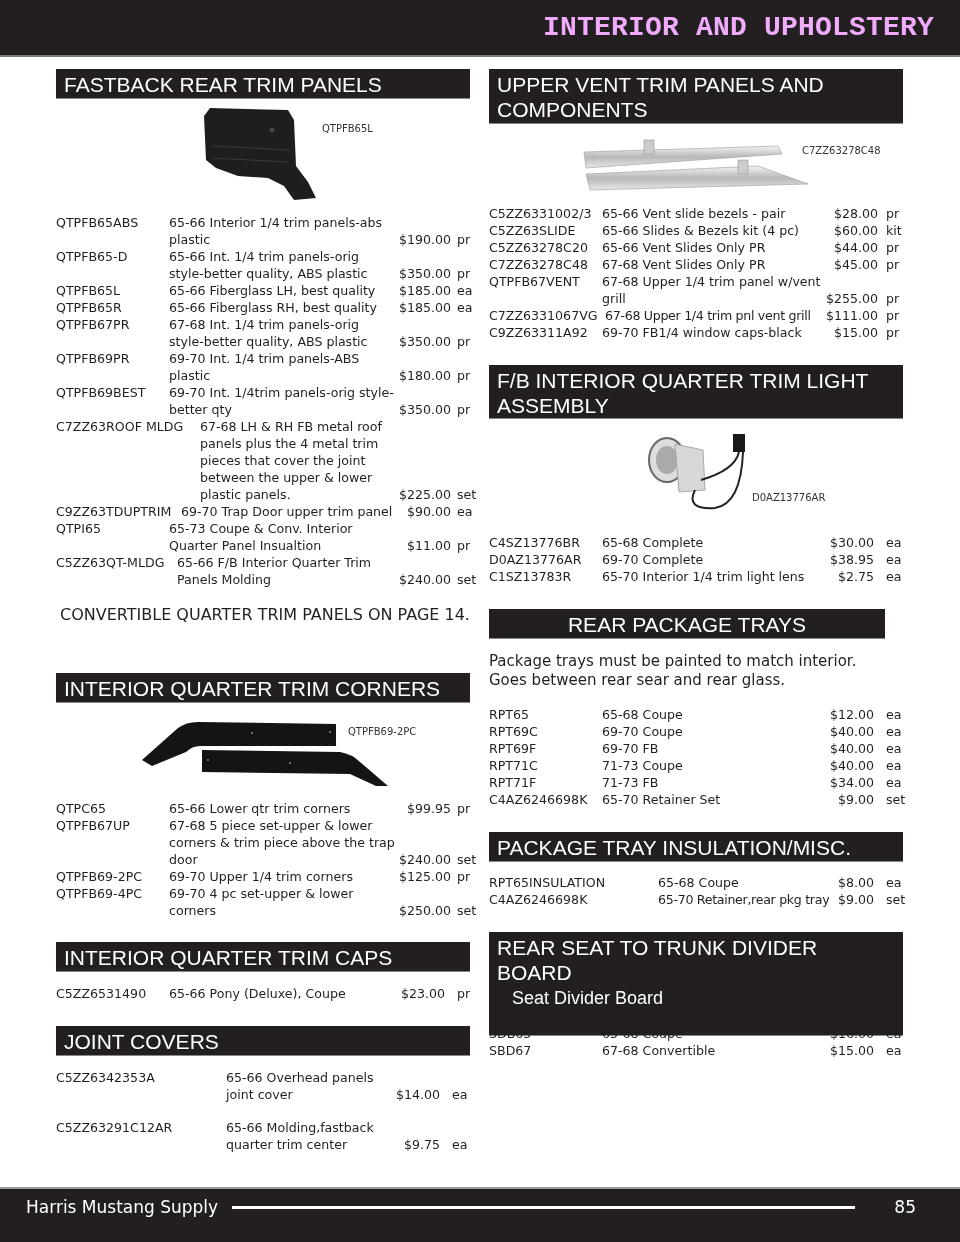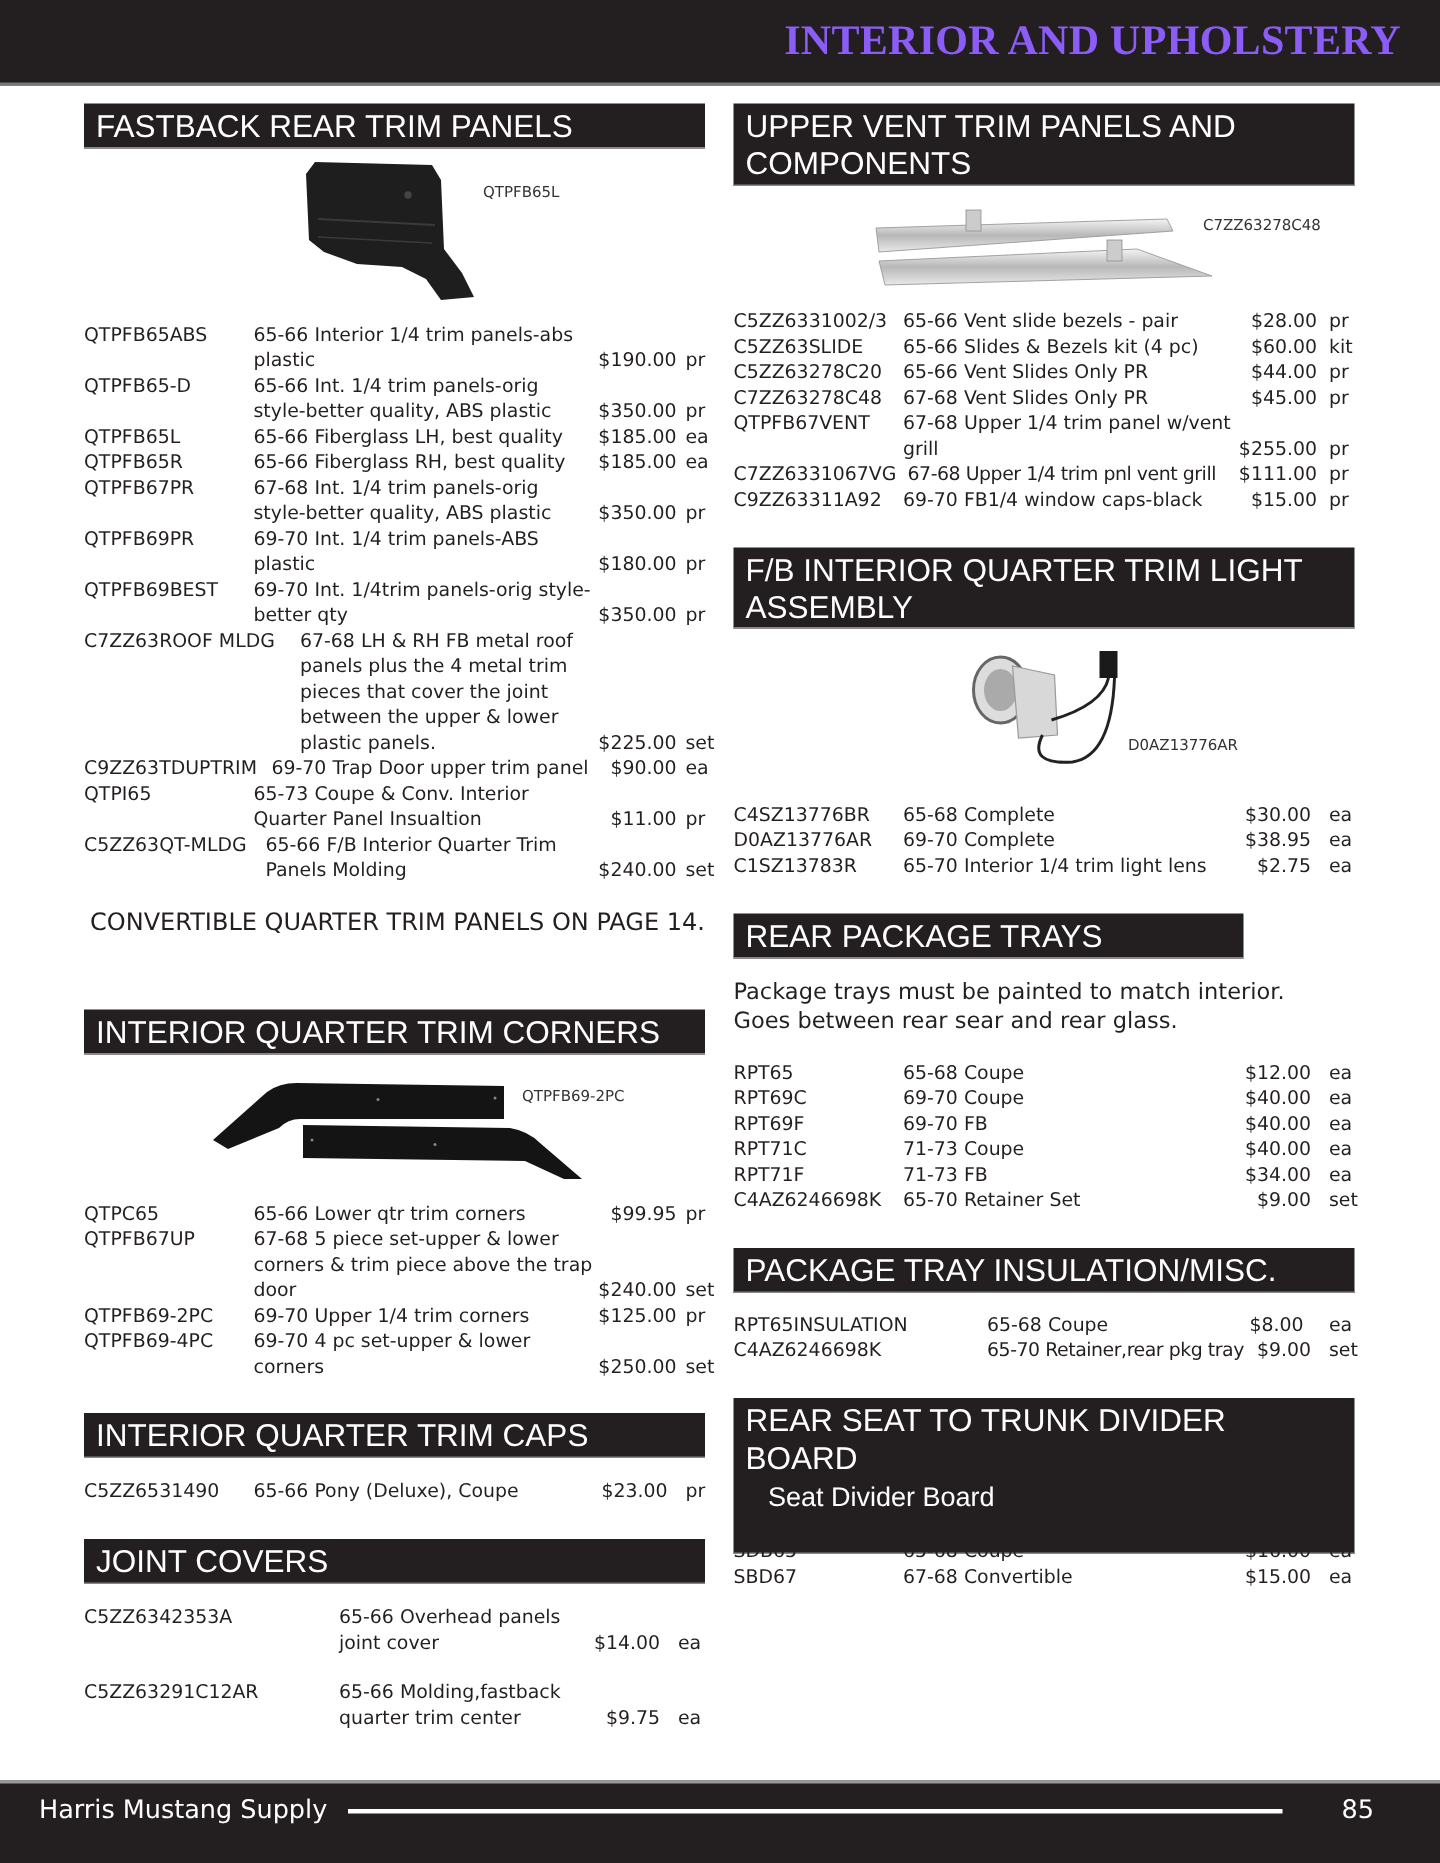--- a/index.html
+++ b/index.html
@@ -1,20 +1,20 @@
 <!DOCTYPE html>
 <html><head>
 <meta charset="utf-8">
 <style>
   * { box-sizing: border-box; margin: 0; padding: 0; }
   html, body { width: 960px; height: 1242px; background: #ffffff; overflow: hidden; }
   body { position: relative; font-family: "DejaVu Sans", sans-serif; color: #231f20; }
 
   .top-bar { position: absolute; left: 0; top: 0; width: 960px; height: 57px; background: #231f20; border-bottom: 2px solid #777; }
-  .top-bar .title { position: absolute; right: 26px; top: 12px; color: #8b5cf6; font-family: Liberation Serif, serif; font-weight: bold; font-size: 28px; letter-spacing: 0.2px; }
+  .top-bar .title { position: absolute; right: 26px; top: 12px; color: #f0abfc; font-family: Liberation Mono, monospace; font-weight: bold; font-size: 28px; letter-spacing: 0.2px; }
 
   .section-header { position: absolute; background: #231f20; color: #fff; font-family: "Liberation Sans", sans-serif; font-size: 21px; line-height: 25px; padding: 3px 8px 2px 8px; border-bottom: 1px solid #888; }
   .section-header .sub { display: block; font-size: 18px; line-height: 26px; margin-left: 15px; }
 
   .rows { position: absolute; font-family: "DejaVu Sans", sans-serif; font-size: 12.6px; line-height: 17px; }
   .row { position: relative; display: flex; }
   .row .code { flex: none; white-space: nowrap; }
   .row .desc { flex: none; }
   .row .price { flex: none; text-align: right; white-space: nowrap; align-self: flex-end; }
   .row .unit { flex: none; white-space: nowrap; align-self: flex-end; padding-left: 6px; }
@@ -277,21 +277,21 @@
     <span class="unit" style="padding-left:12px;">ea</span>
   </div>
   <div class="row">
     <span class="code" style="width:113px;">C1SZ13783R</span>
     <span class="desc" style="width:216px;">65-70 Interior 1/4 trim light lens</span>
     <span class="price" style="width:56px;">$2.75</span>
     <span class="unit" style="padding-left:12px;">ea</span>
   </div>
 </div>
 
-<div class="section-header" style="left:489px; top:609px; width:340px; height:30px;">
+<div class="section-header" style="left:489px; top:609px; width:396px; height:30px;text-align:center;">
   <span>REAR PACKAGE TRAYS</span>
 </div>
 <div class="para" style="left:489px; top:652px; width:400px;">Package trays must be painted to match interior. Goes between rear sear and rear glass.</div>
 
 <div class="rows" style="left:489px; top:706px; width:420px;">
   <div class="row">
     <span class="code" style="width:113px;">RPT65</span>
     <span class="desc" style="width:216px;">65-68 Coupe</span>
     <span class="price" style="width:56px;">$12.00</span>
     <span class="unit" style="padding-left:12px;">ea</span>
@@ -328,21 +328,21 @@
   </div>
 </div>
 
 <div class="section-header" style="left:489px; top:832px; width:414px; height:30px;">
   <span>PACKAGE TRAY INSULATION/MISC.</span>
 </div>
 <div class="rows" style="left:489px; top:874px; width:420px;">
   <div class="row">
     <span class="code" style="width:169px;">RPT65INSULATION</span>
     <span class="desc" style="width:170px;">65-68 Coupe</span>
-    <span class="price" style="width:46px;text-align:center;">$8.00</span>
+    <span class="price" style="width:46px;">$8.00</span>
     <span class="unit" style="padding-left:12px;">ea</span>
   </div>
   <div class="row">
     <span class="code" style="width:169px;">C4AZ6246698K</span>
     <span class="desc" style="width:176px; white-space:nowrap; letter-spacing:-0.3px;">65-70 Retainer,rear pkg tray</span>
     <span class="price" style="width:40px;">$9.00</span>
     <span class="unit" style="padding-left:12px;">set</span>
   </div>
 </div>
 

